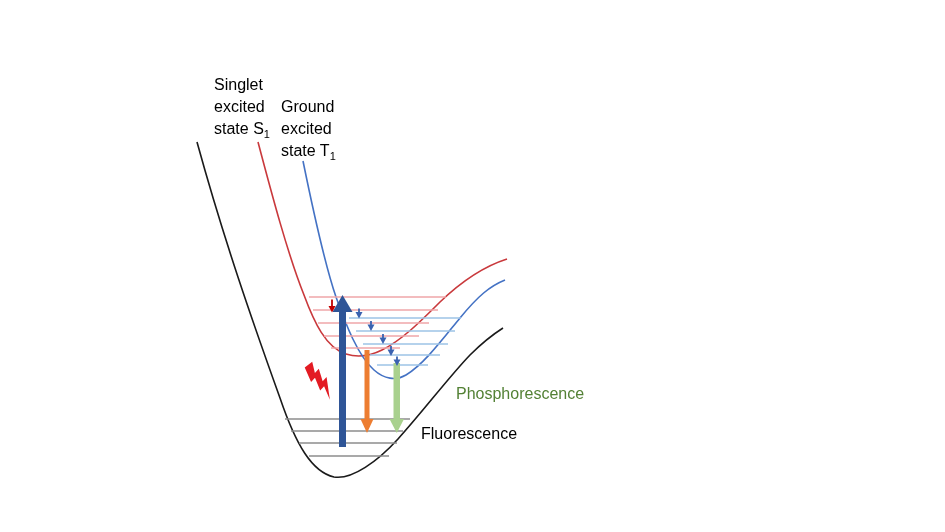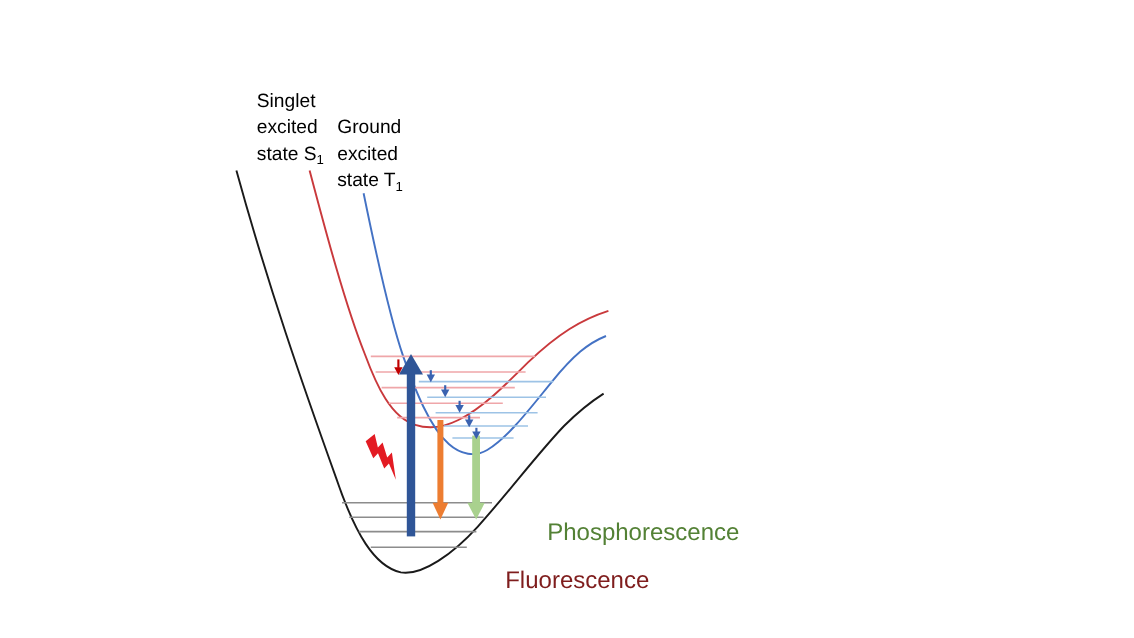--- a/index.html
+++ b/index.html
@@ -18,26 +18,25 @@
     line-height:22px;
     white-space:nowrap;
   }
   .state-label .sub{
     font-size:11px;
     position:relative;
     top:4px;
   }
   .annot{
     position:absolute;
-    font-size:20px;
+    font-size:16px;
     white-space:nowrap;
-    margin-top:48px;
   }
   .annot-phos{color:#538135;}
-  .annot-fluo{color:#7f1d1d;}
+  .annot-fluo{color:#000000;}
 </style>
 </head>
 <body>
 
 <div class="canvas">
 
   <svg class="diagram-svg" width="945" height="532" viewBox="0 0 945 532">
 
     <path d="M 197,142 C 224,240 252,320 280,398
              C 296,445 312,472 334,477

